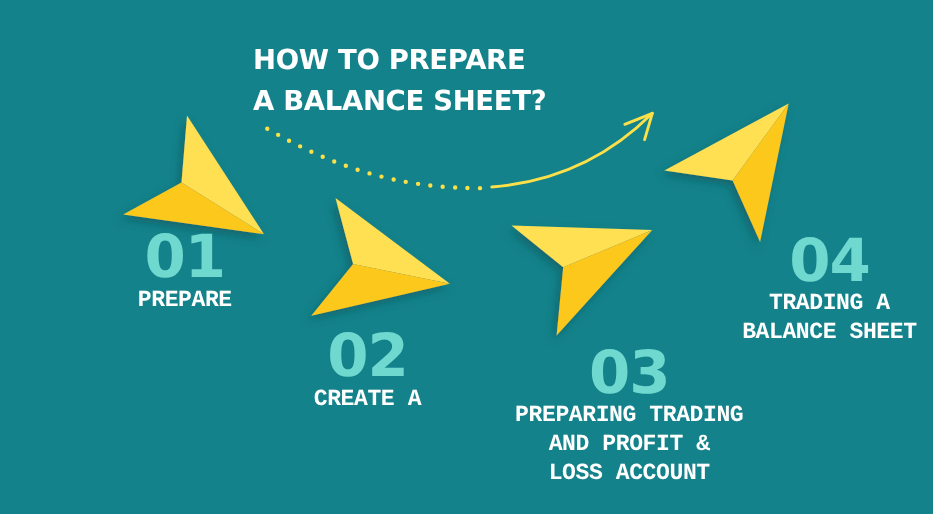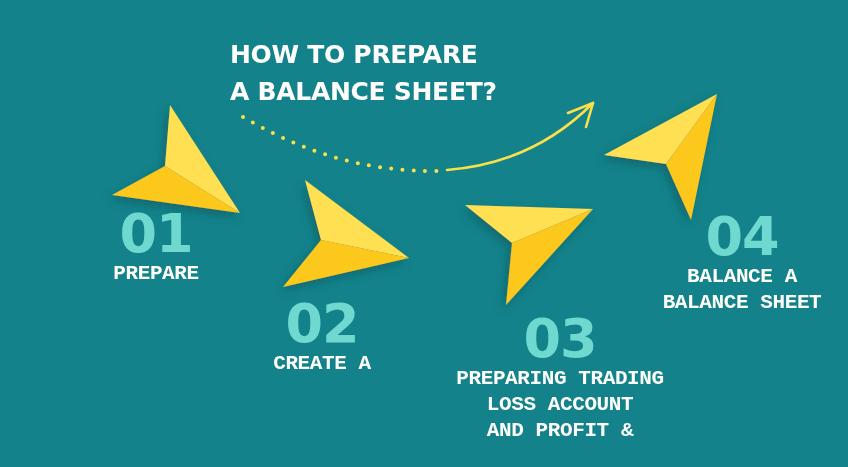--- a/index.html
+++ b/index.html
@@ -9,21 +9,21 @@
       font-family: "DejaVu Sans", "Liberation Sans", sans-serif;
     }
     .canvas { position: relative; width: 848px; height: 467px; }
     svg.art { position: absolute; left: 0; top: 0; }
     .title {
       position: absolute; left: 230px; top: 36px; width: 400px;
       text-align: left; color: #ffffff; font-weight: bold;
       font-size: 25px; line-height: 37px; letter-spacing: -0.3px;
     }
     .title span { display: block; }
-    .step { position: absolute; text-align: center; }
+    .step { position: absolute; text-align: center; margin-left: 12px; }
     .num {
       display: block; color: #6fd9cf; font-weight: bold;
       font-size: 54px; line-height: 54px; letter-spacing: -1px;
     }
     .label {
       display: block; color: #ffffff; font-weight: bold;
       font-size: 21px; line-height: 26px; letter-spacing: -0.4px;
       white-space: nowrap;
       font-family: Liberation Mono, monospace;
     }
@@ -78,23 +78,23 @@
   </div>
 
   <div class="step" style="left:232px; top:297px; width:180px;">
     <span class="num">02</span>
     <span class="label">CREATE A</span>
   </div>
 
   <div class="step" style="left:450px; top:312px; width:220px;">
     <span class="num">03</span>
     <span class="label">PREPARING TRADING</span>
+    <span class="label">AND PROFIT &amp;</span>
     <span class="label">LOSS ACCOUNT</span>
-    <span class="label">AND PROFIT &amp;</span>
   </div>
 
   <div class="step" style="left:652px; top:210px; width:180px;">
     <span class="num">04</span>
-    <span class="label">BALANCE A</span>
+    <span class="label">TRADING A</span>
     <span class="label">BALANCE SHEET</span>
   </div>
 
 </div>
 
 </body></html>

